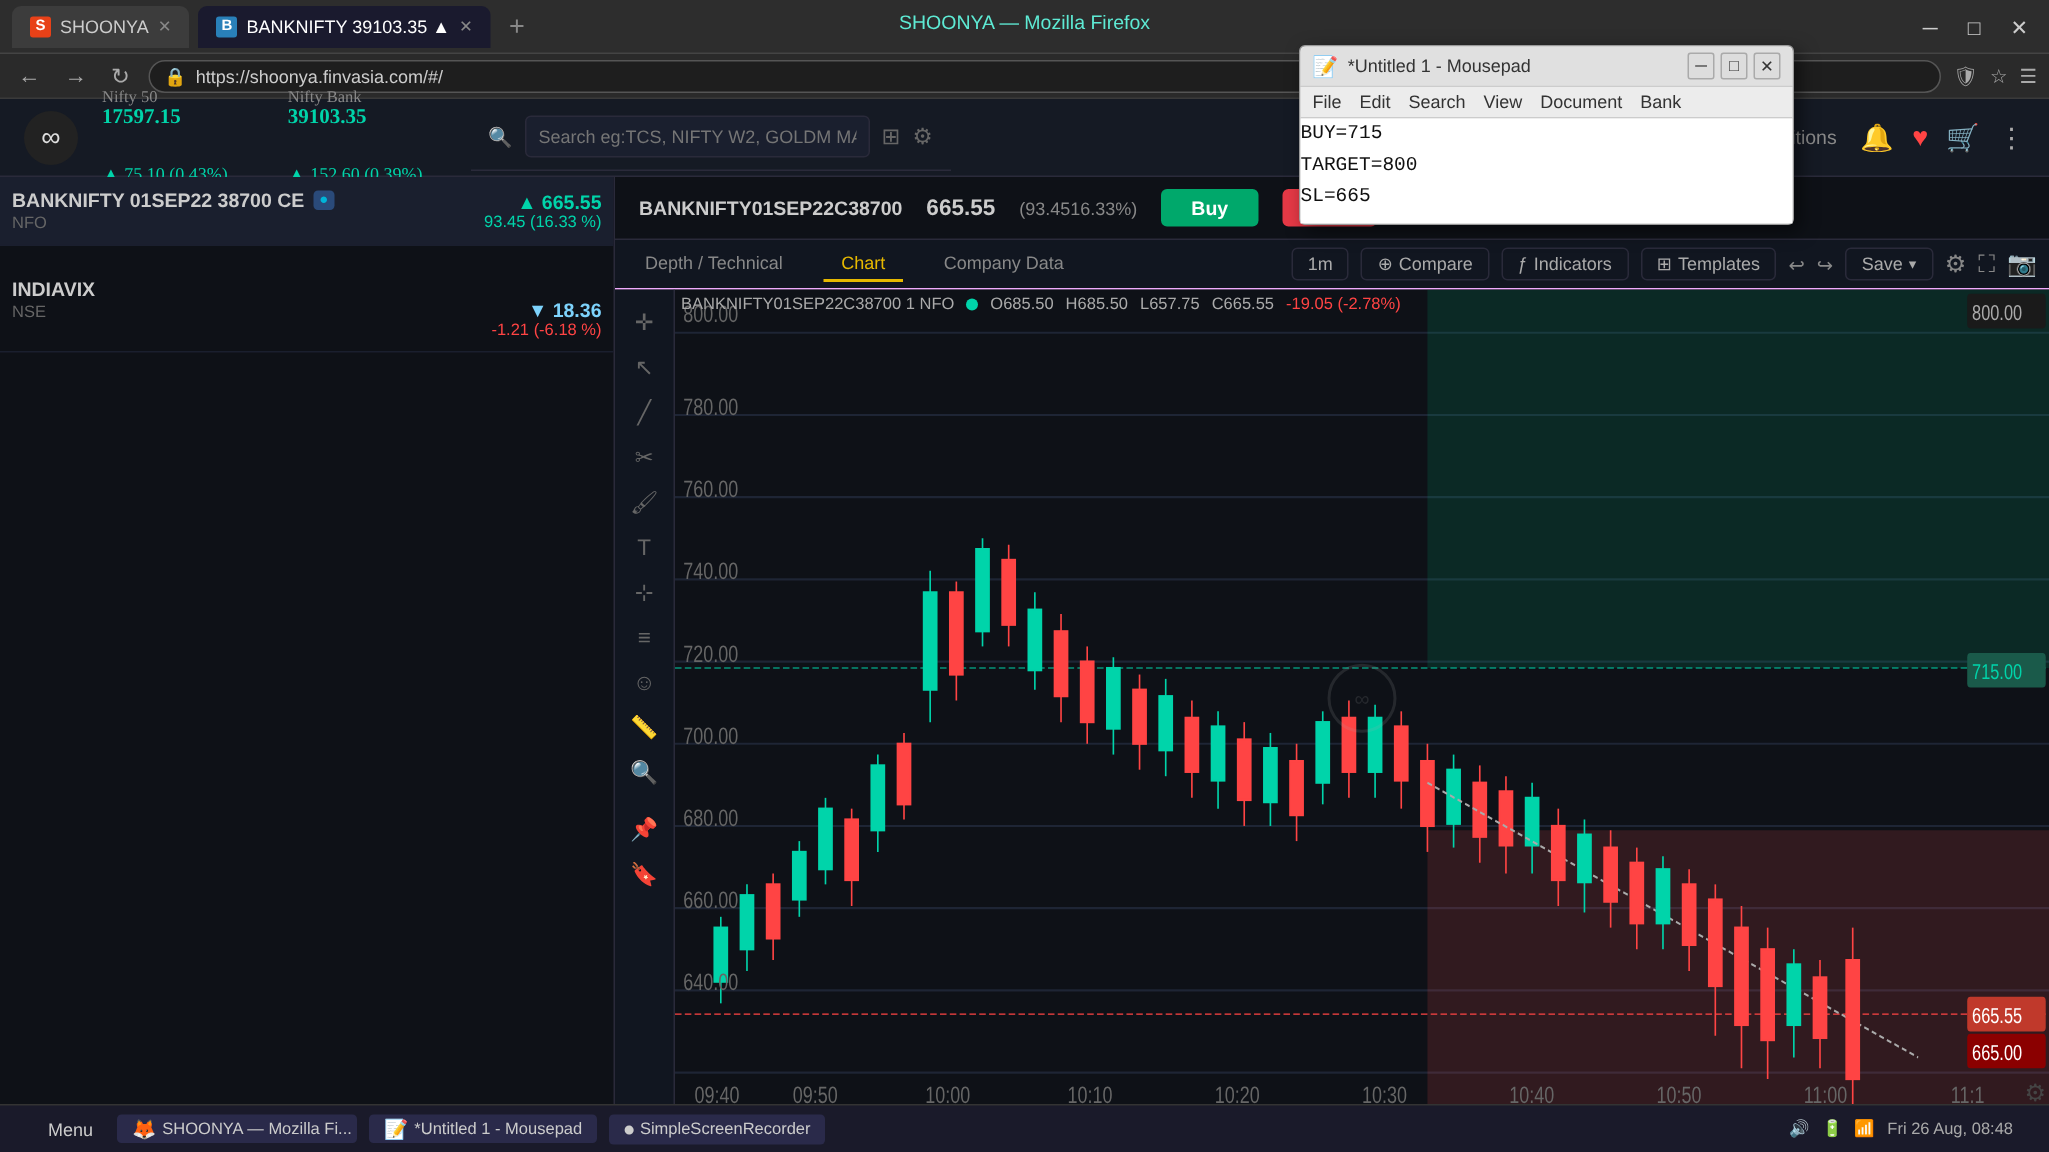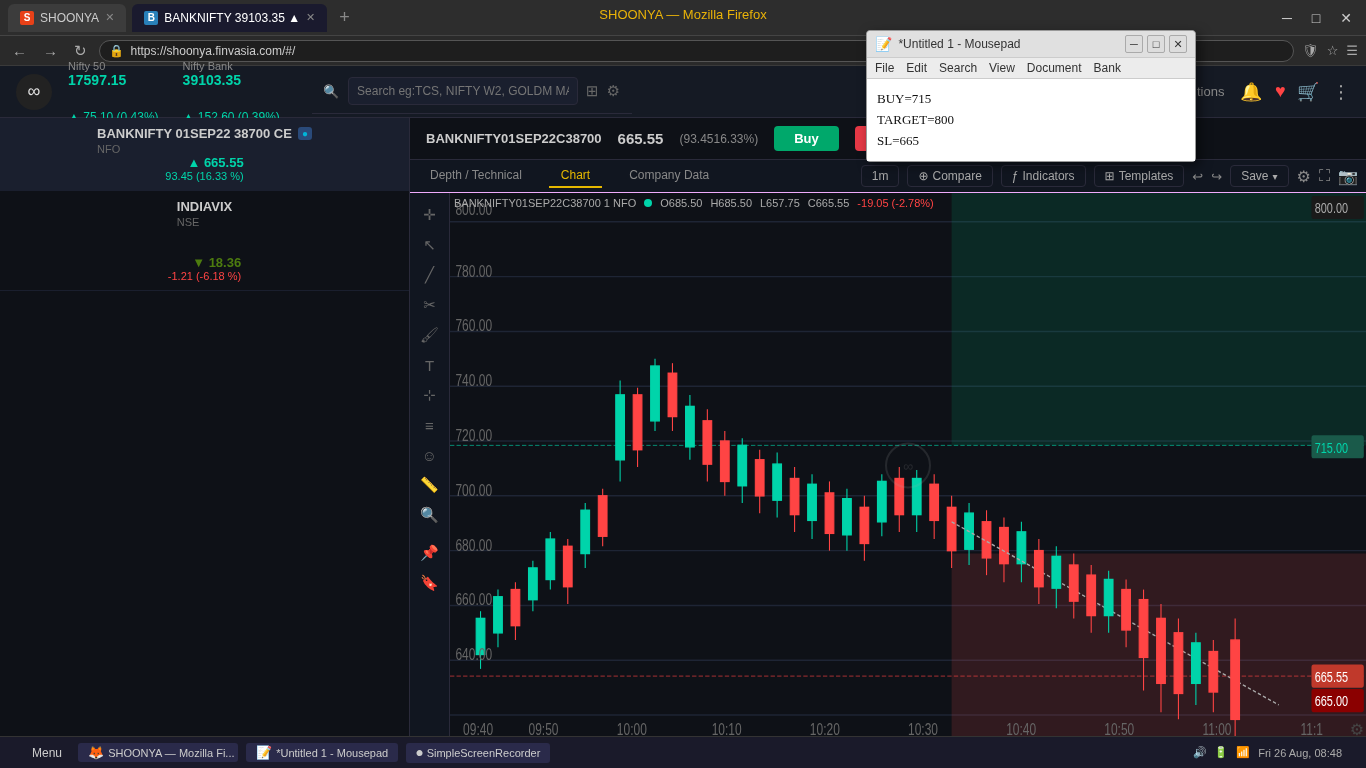--- a/index.html
+++ b/index.html
@@ -1,20 +1,20 @@
 <!DOCTYPE html>
 <html><head>
   <meta charset="utf-8">
   <style>
     * { box-sizing: border-box; margin: 0; padding: 0; }
     body { font-family: 'Segoe UI', Arial, sans-serif; background: #1a1a2e; color: #e0e0e0; font-size: 13px; overflow: hidden; width: 1366px; height: 768px; position: relative; }
 
     
     .browser-chrome { background: #2d2d2d; height: 36px; display: flex; align-items: center; padding: 0 8px; gap: 6px; border-bottom: 1px solid #444; }
-    .browser-title { position: absolute; top: 0; left: 50%; transform: translateX(-50%); height: 28px; display: flex; align-items: center; color: #eab308; font-size: 13px; }
+    .browser-title { position: absolute; top: 0; left: 50%; transform: translateX(-50%); height: 28px; display: flex; align-items: center; color: #5eead4; font-size: 13px; }
     .tab { display: flex; align-items: center; background: #3c3c3c; padding: 4px 12px; border-radius: 6px 6px 0 0; gap: 6px; font-size: 12px; color: #ccc; cursor: pointer; height: 28px; }
     .tab.active { background: #1a1a2e; color: #fff; }
     .tab-favicon { width: 14px; height: 14px; border-radius: 2px; display: inline-block; }
     .tab-close { color: #888; font-size: 11px; cursor: pointer; }
     .new-tab-btn { color: #888; font-size: 18px; cursor: pointer; padding: 0 6px; }
     .win-controls { margin-left: auto; display: flex; gap: 8px; font-size: 14px; color: #ccc; }
     .win-controls span { cursor: pointer; padding: 2px 6px; }
 
     
     .address-bar { background: #2a2a2a; height: 30px; display: flex; align-items: center; padding: 0 8px; gap: 8px; border-bottom: 1px solid #3a3a3a; }
@@ -22,47 +22,47 @@
     .url-bar { background: #1e1e1e; border: 1px solid #555; border-radius: 20px; flex: 1; height: 22px; display: flex; align-items: center; padding: 0 10px; font-size: 12px; color: #aaa; gap: 6px; }
     .url-text { color: #ccc; font-size: 12px; }
     .ext-icons { margin-left: auto; display: flex; gap: 8px; color: #aaa; }
 
     
     .app { display: flex; flex-direction: column; height: calc(768px - 66px); background: #0e1117; }
 
     
     .app-header { background: #151a24; height: 52px; display: flex; align-items: center; padding: 0 16px; border-bottom: 1px solid #2a2a3a; gap: 16px; }
     .logo { width: 36px; height: 36px; background: #222; border-radius: 50%; display: flex; align-items: center; justify-content: center; font-size: 18px; }
-    .market-data { display: flex; gap: 24px; align-items: center; }
+    .market-data { display: flex; gap: 40px; align-items: center; font-family: Liberation Serif, serif; }
     .market-item { display: flex; flex-direction: column; }
     .market-name { font-size: 11px; color: #888; }
     .market-price { font-size: 14px; font-weight: bold; color: #00d4aa; }
     .market-change { font-size: 12px; color: #00d4aa; margin-top: 22px; }
     .header-nav { margin-left: auto; display: flex; gap: 24px; }
     .nav-item { color: #888; font-size: 13px; cursor: pointer; padding: 4px 0; }
     .header-icons { display: flex; gap: 12px; align-items: center; color: #aaa; }
 
     
     .main-content { display: flex; flex: 1; overflow: hidden; }
 
     
     .sidebar { width: 410px; background: #0e1117; border-right: 1px solid #2a2a3a; display: flex; flex-direction: column; }
     .search-bar { display: flex; align-items: center; padding: 8px 12px; gap: 8px; border-bottom: 1px solid #2a2a3a; }
     .search-input { flex: 1; background: #1a1f2e; border: 1px solid #2a2a3a; border-radius: 4px; height: 28px; padding: 0 8px; color: #ccc; font-size: 12px; outline: none; }
 
-    .watchlist-item { display: flex; justify-content: space-between; align-items: center; padding: 8px 21px; border-bottom: 1px solid #1a1f2e; cursor: pointer; flex-direction: column; }
+    .watchlist-item { display: flex; justify-content: space-between; align-items: center; padding: 8px 8px; border-bottom: 1px solid #1a1f2e; cursor: pointer; }
     .watchlist-item.active { background: #1a1f2e; }
     .wl-left { display: flex; flex-direction: column; gap: 2px; }
     .wl-symbol { font-size: 13px; color: #ccc; font-weight: bold; display: flex; align-items: center; gap: 6px; }
     .wl-badge { background: #2a4a7a; color: #7ab0ff; font-size: 10px; border-radius: 3px; padding: 1px 4px; }
     .wl-segment { font-size: 11px; color: #666; }
     .wl-right { text-align: right; }
     .wl-price { font-size: 13px; font-weight: bold; }
     .wl-price.up { color: #00d4aa; }
-    .wl-price.down { color: #4d7c0f; margin-top: 27px; }
+    .wl-price.down { color: #7dd3fc; margin-top: 27px; }
     .wl-change { font-size: 11px; color: #888; }
     .wl-change.up { color: #00d4aa; }
     .wl-change.down { color: #ff4444; }
 
     .sidebar-tabs { display: flex; border-top: 1px solid #2a2a3a; }
     .sidebar-tab { flex: 1; text-align: center; padding: 6px 0; font-size: 12px; color: #888; cursor: pointer; border-top: 2px solid transparent; }
     .sidebar-tab.active { color: #fff; border-top-color: #e6b800; }
 
     
     .chart-area { flex: 1; display: flex; flex-direction: column; background: #0e1117; }
@@ -100,21 +100,21 @@
     .time-right { margin-left: auto; display: flex; gap: 8px; align-items: center; color: #888; font-size: 11px; }
 
     
     .notepad-overlay { position: absolute; top: 30px; right: 170px; background: #f0f0f0; border: 1px solid #999; border-radius: 4px; width: 330px; z-index: 100; box-shadow: 4px 4px 12px rgba(0,0,0,0.5); }
     .notepad-titlebar { background: #e0e0e0; padding: 4px 8px; display: flex; align-items: center; gap: 6px; border-bottom: 1px solid #ccc; border-radius: 4px 4px 0 0; }
     .notepad-title { font-size: 12px; color: #333; flex: 1; }
     .notepad-controls { display: flex; gap: 4px; }
     .notepad-ctrl { width: 18px; height: 18px; display: flex; align-items: center; justify-content: center; font-size: 11px; color: #333; cursor: pointer; border: 1px solid #aaa; border-radius: 2px; background: #ddd; }
     .notepad-menu { display: flex; gap: 12px; padding: 3px 8px; background: #ececec; border-bottom: 1px solid #ccc; }
     .notepad-menu-item { font-size: 12px; color: #333; cursor: pointer; }
-    .notepad-content { padding: 10px; background: #fff; font-size: 13px; color: #111; min-height: 70px; font-family: Liberation Serif, serif; line-height: 1.6; }
+    .notepad-content { background: #fff; font-size: 13px; color: #111; min-height: 70px; font-family: Liberation Mono, monospace; line-height: 1.6; }
 
     
     .taskbar { position: absolute; bottom: 0; left: 0; right: 0; height: 32px; background: #1a1a2a; border-top: 1px solid #333; display: flex; align-items: center; padding: 0 24px; gap: 8px; z-index: 200; }
     .taskbar-start { color: #ccc; font-size: 12px; padding: 2px 8px; cursor: pointer; }
     .taskbar-item { background: #2a2a4a; padding: 2px 10px; border-radius: 3px; font-size: 11px; color: #ccc; cursor: pointer; display: flex; align-items: center; gap: 4px; white-space: nowrap; max-width: 160px; overflow: hidden; text-overflow: ellipsis; }
     .taskbar-right { margin-left: auto; display: flex; align-items: center; gap: 8px; font-size: 11px; color: #aaa; }
 
     
     .grid-line { stroke: #1e2535; stroke-width: 1; }
     .price-label { fill: #666; font-size: 11px; }

